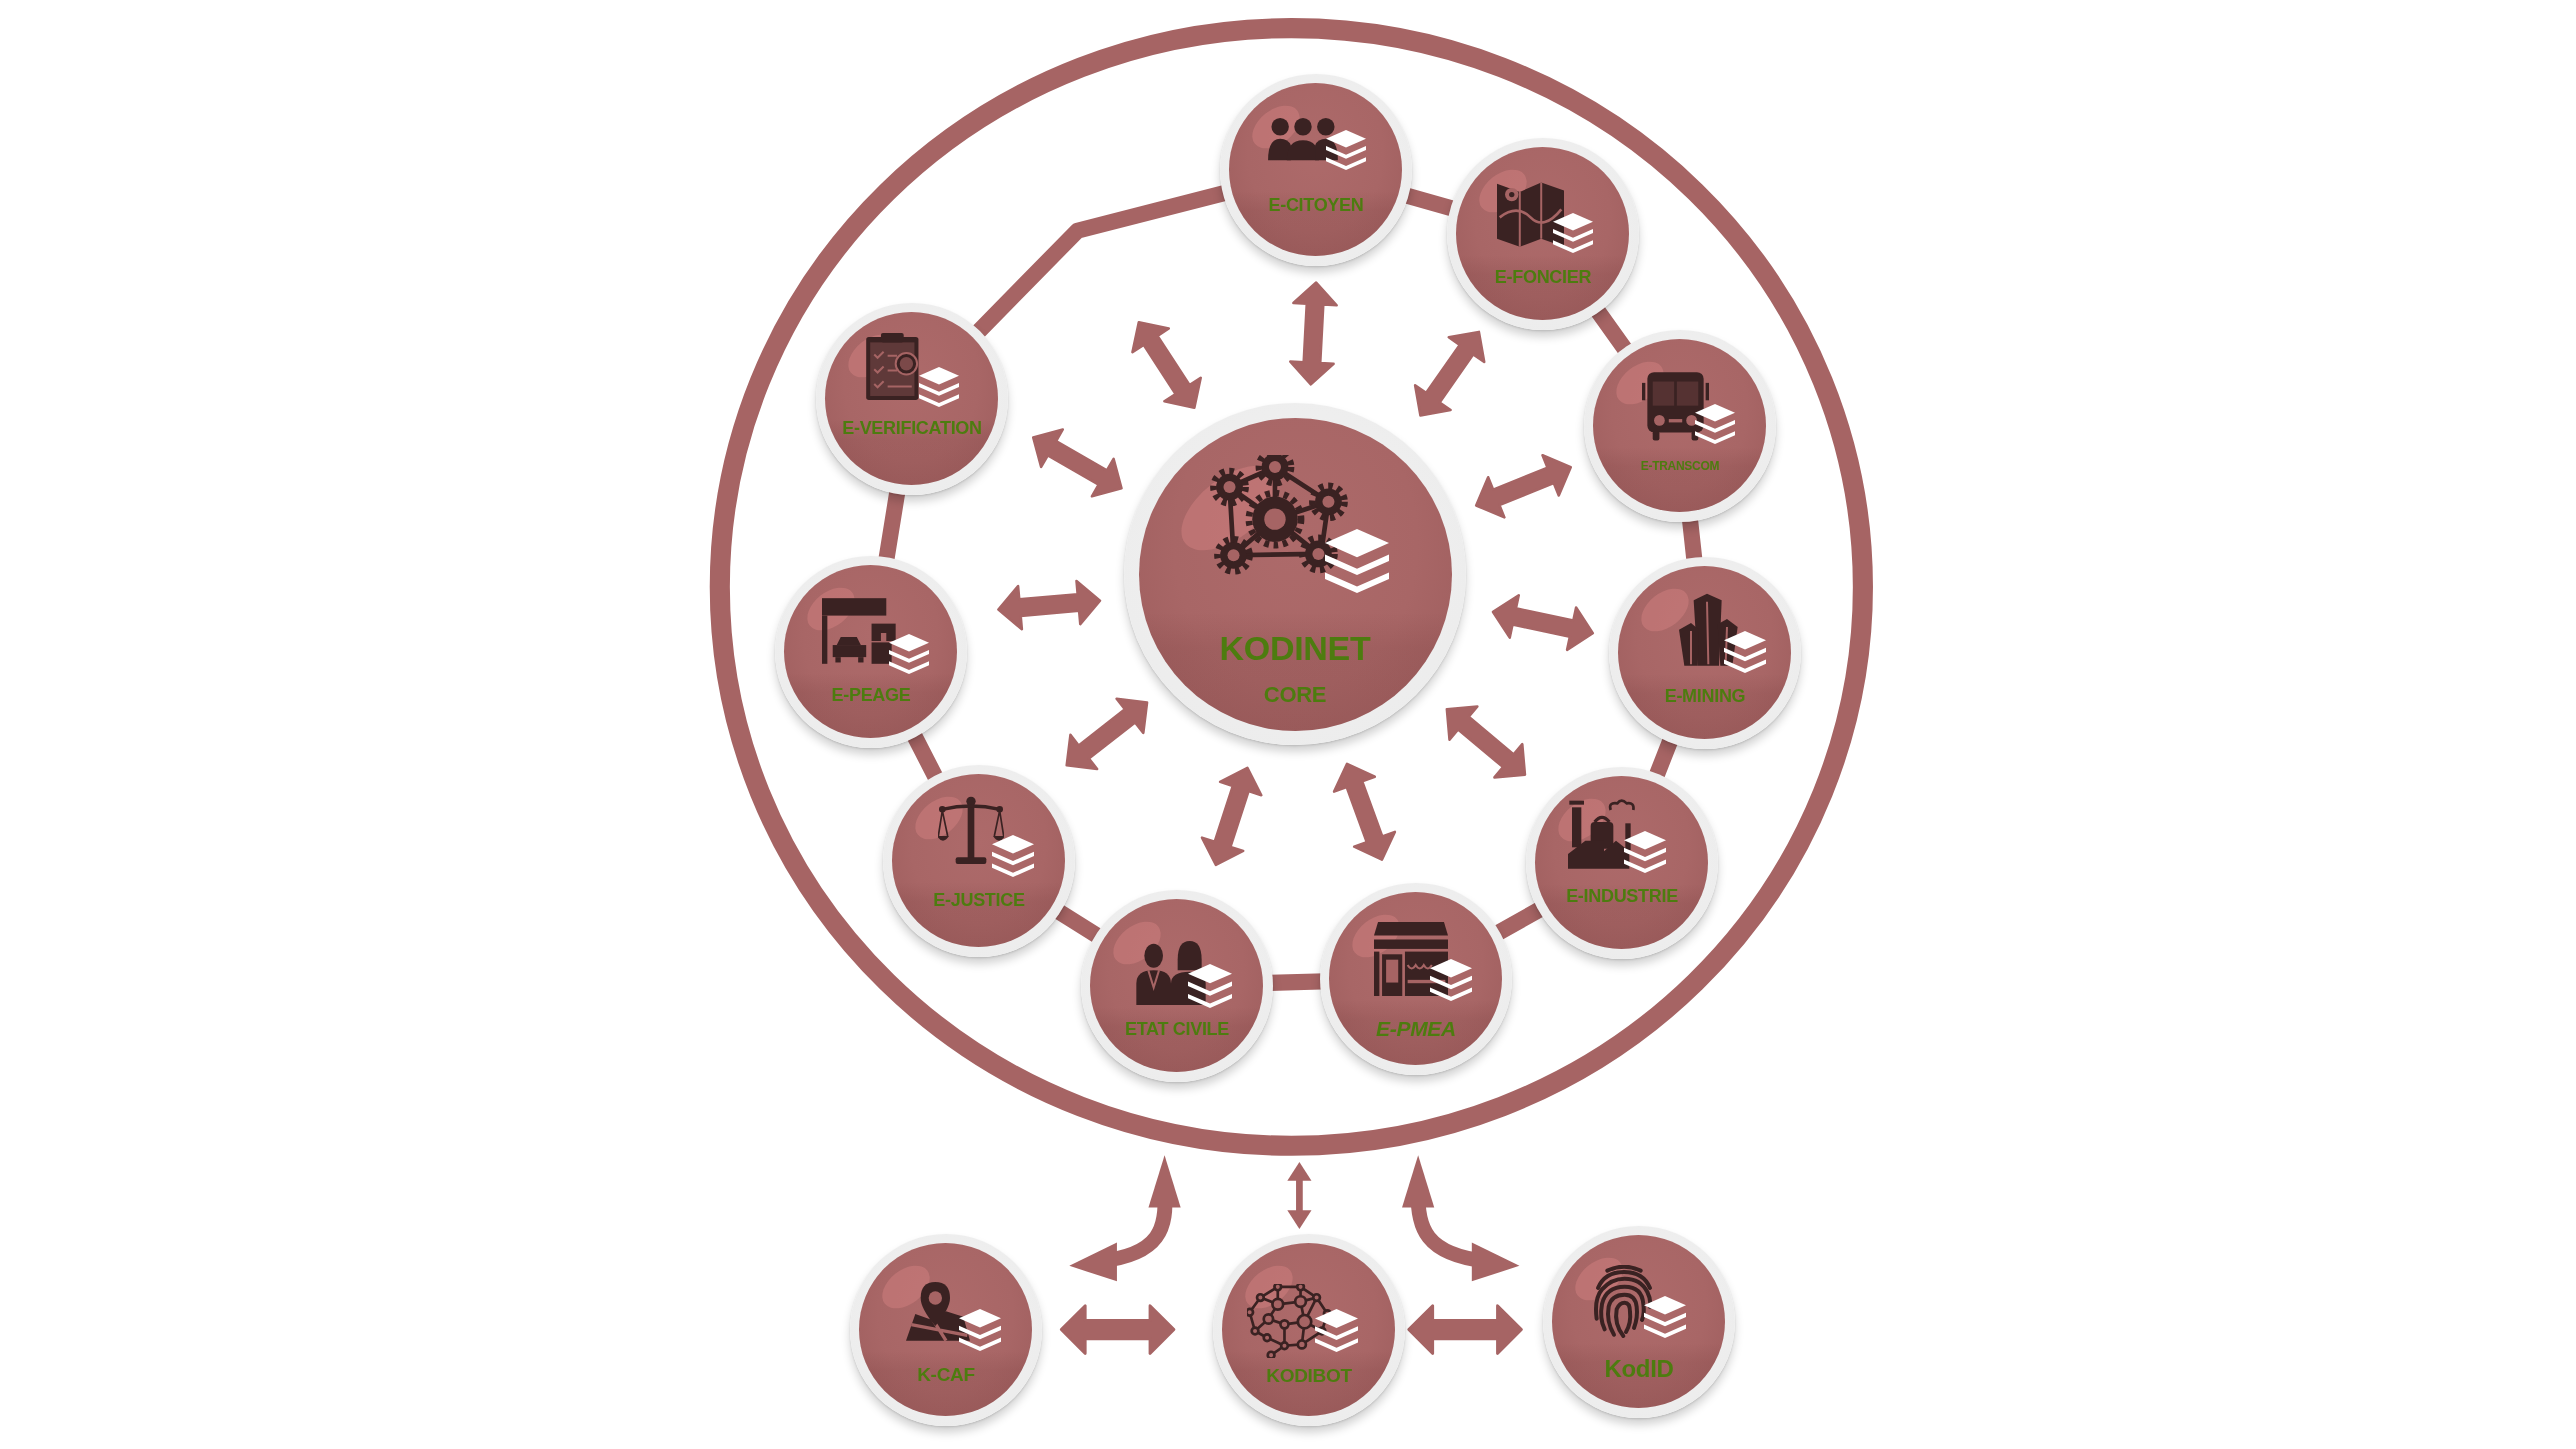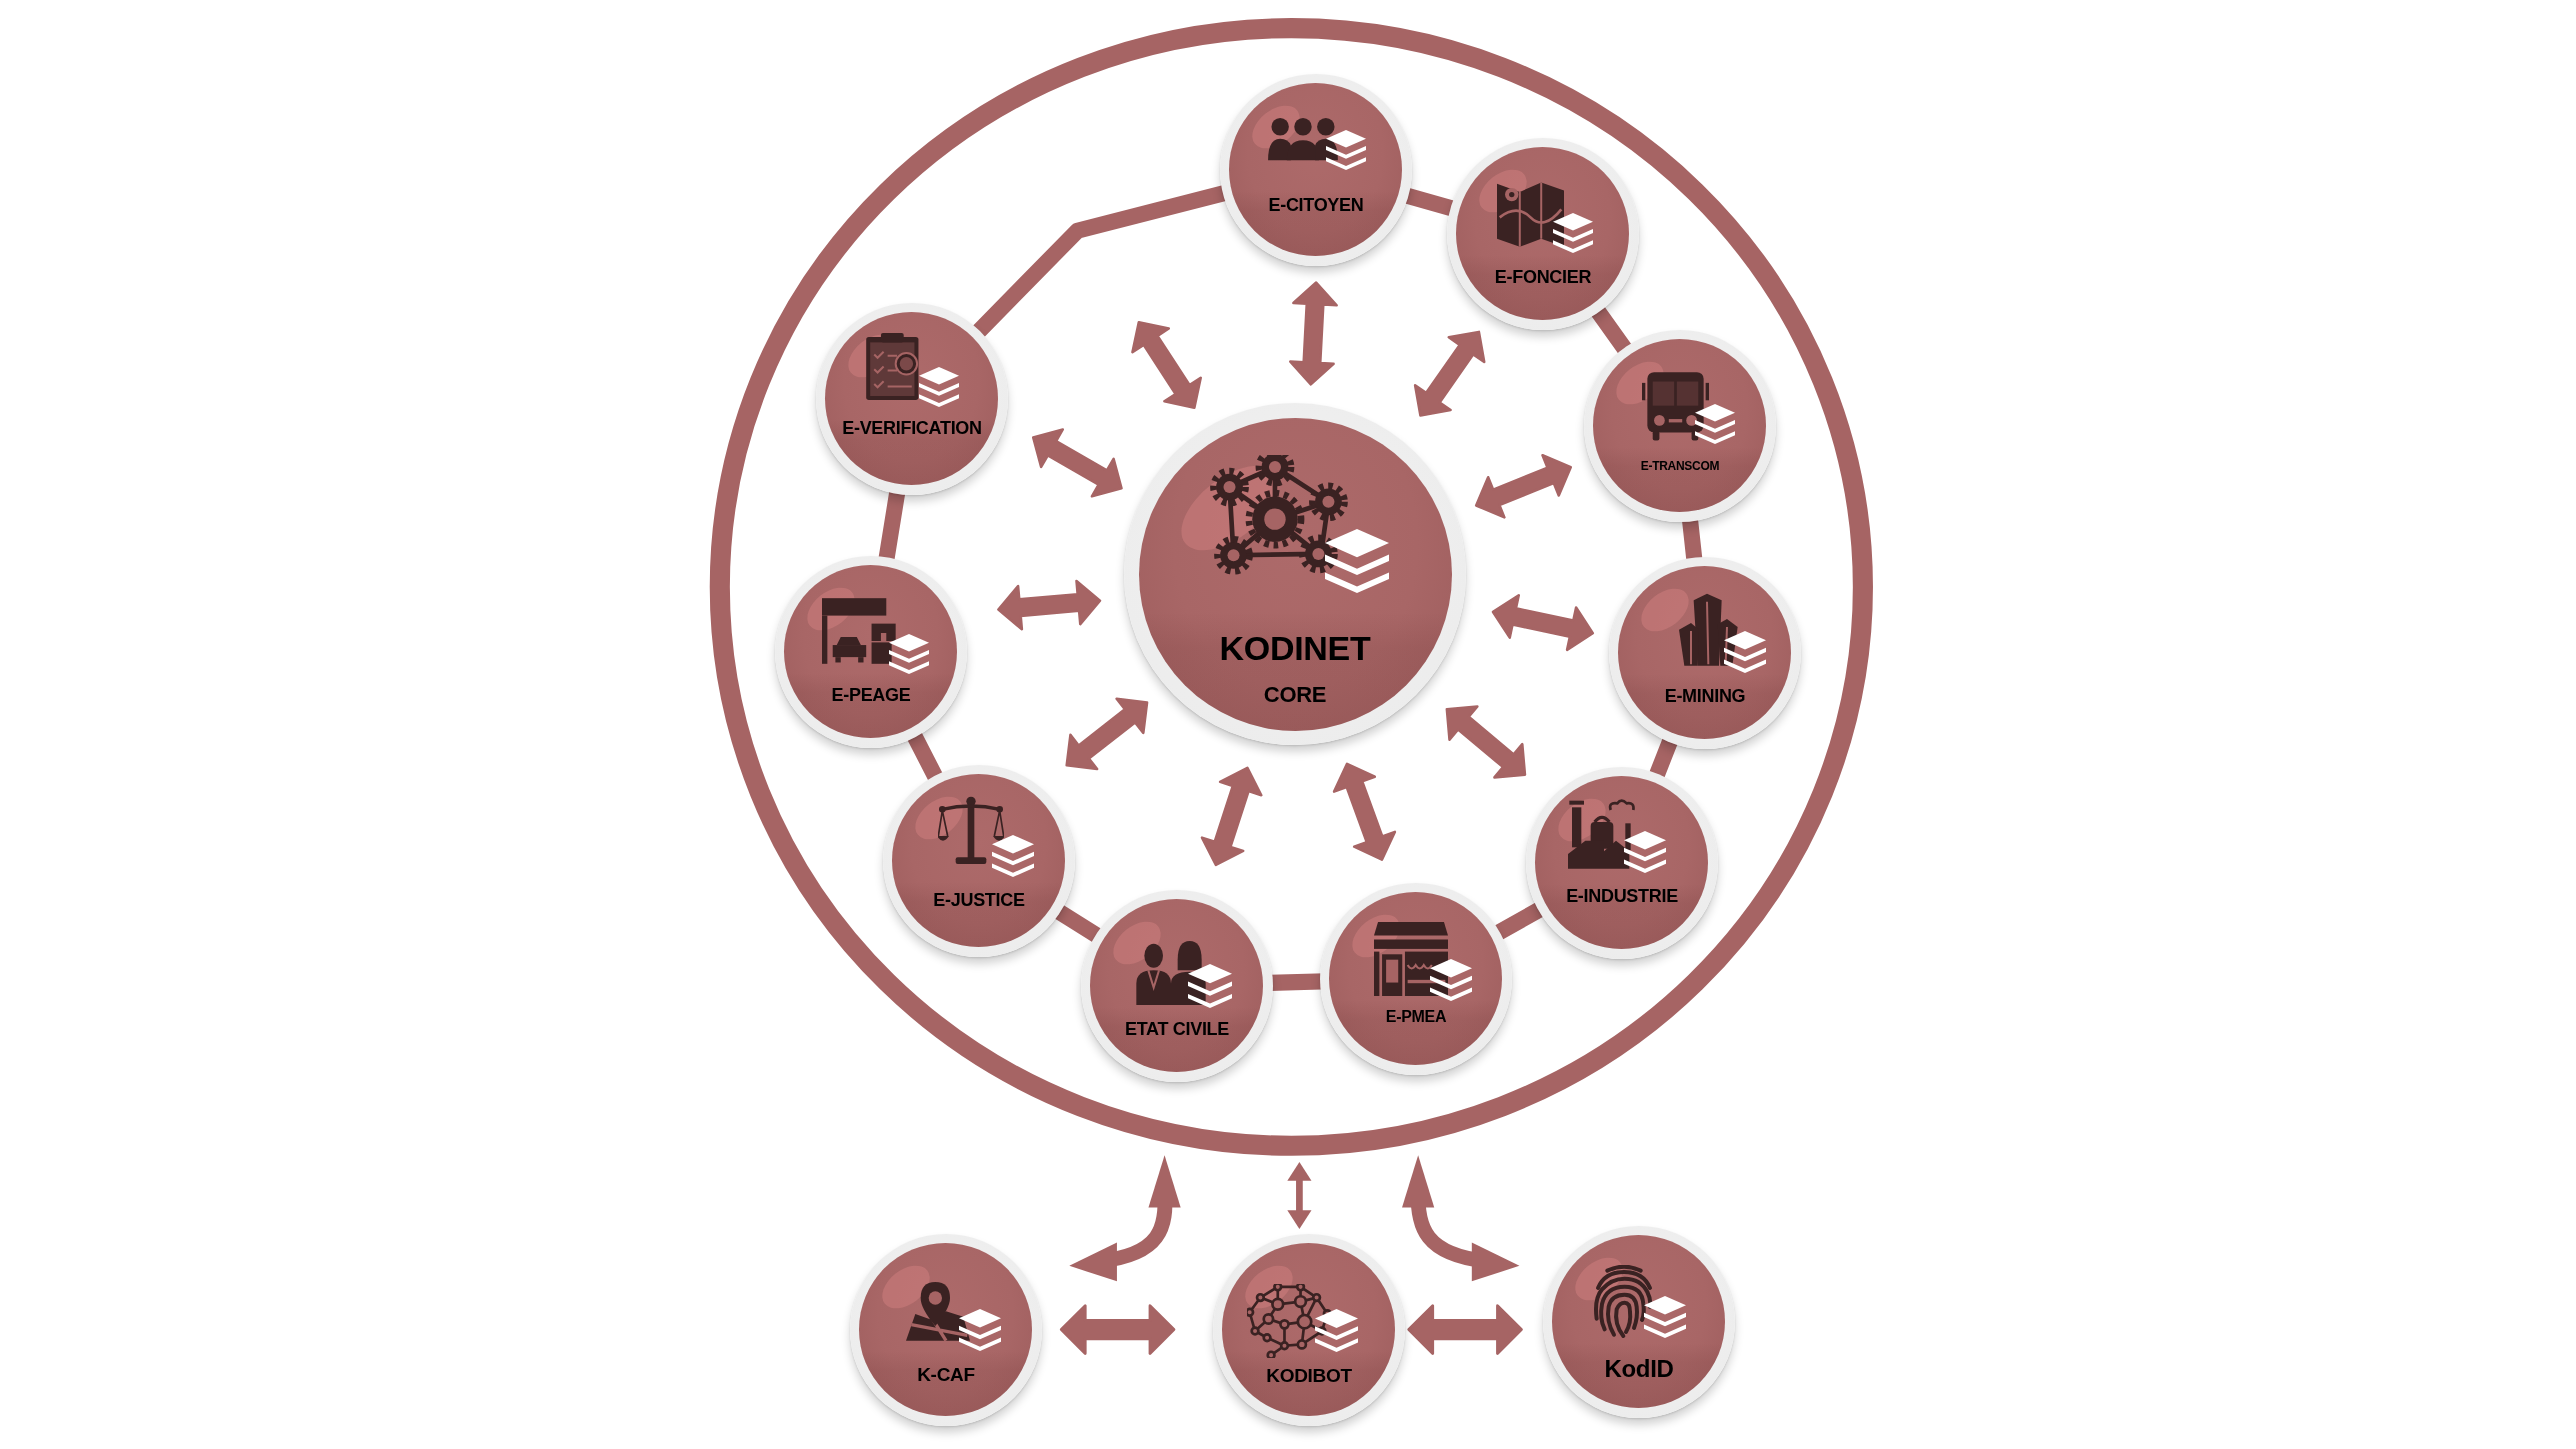--- a/index.html
+++ b/index.html
@@ -8,21 +8,21 @@
   .node { position:absolute; border-radius:50%; box-sizing:border-box; }
   .node .ring { position:absolute; inset:0; border-radius:50%;
     background:radial-gradient(circle at 50% 45%, #f3f3f3 0%, #ececec 80%, #d9d9d9 100%);
     box-shadow: 0 6.7px 9.4px rgba(0,0,0,0.18), 0 1.3px 2px rgba(0,0,0,0.12); }
   .node .disc { position:absolute; border-radius:50%; overflow:hidden;
     background:radial-gradient(ellipse at 50% 40%, #ad6a6a 0%, #a86666 55%, #9c5c5c 100%); }
   .node .disc .shade { position:absolute; left:0; right:0; bottom:0; height:38%;
     background:linear-gradient(180deg, rgba(0,0,0,0) 0%, rgba(80,30,30,0.10) 30%, rgba(80,30,30,0.12) 100%);
     border-radius:0 0 50% 50% / 0 0 100% 100%; }
   .node .disc .gloss { position:absolute; border-radius:50%; background:rgba(205,125,125,0.55); transform:rotate(-38deg); }
-  .node .label { position:absolute; left:0; right:0; text-align:center; color:#000000; font-weight:bold; letter-spacing:-0.3px; white-space:nowrap; }
+  .node .label { position:absolute; left:0; right:0; text-align:center; color:#4d7c0f; font-weight:bold; letter-spacing:-0.3px; white-space:nowrap; }
   .node .icon { position:absolute; }
   .node .layers { position:absolute; }
   svg { display:block; }
 </style>
 </head>
 <body>
 
 <div id="stage">
 
   <svg width="2576" height="1449" viewBox="0 0 3840 2160" style="position:absolute;left:0;top:0;">
@@ -297,21 +297,21 @@
         <rect x="46" y="44" width="64" height="66"></rect>
         <path d="M50,64 Q56,74 62,64 Q68,74 74,64 Q80,74 86,64" stroke="#A66464" stroke-width="3" fill="none"></path>
         <rect x="50" y="86" width="56" height="5" fill="#A66464"></rect>
       </svg>
     </div>
     <div class="layers" style="left:110px; top:76px; width:42px; height:42px;">
         <svg width="42" height="42" viewBox="0 0 100 100">
           <use href="#layers-sym"></use>
         </svg>
       </div>
-    <div class="label" style="top:125px; font-size:16px;">E-PMEA</div>
+    <div class="label" style="top:134px; font-size:21px;font-style:italic;">E-PMEA</div>
   </div>
 
   <div class="node" style="left:1081px; top:890px; width:192px; height:192px;">
     <div class="ring"></div>
     <div class="disc" style="left:9.4px; top:9.4px; width:173px; height:173px;">
         <div class="gloss" style="left:20px; top:27px; width:54px; height:34px;"></div>
         <div class="shade"></div>
       </div>
     <div class="icon" style="left:55px; top:51px; width:70px; height:64px;">
       <svg width="70" height="64" viewBox="0 0 104 96" fill="#3A2222">

